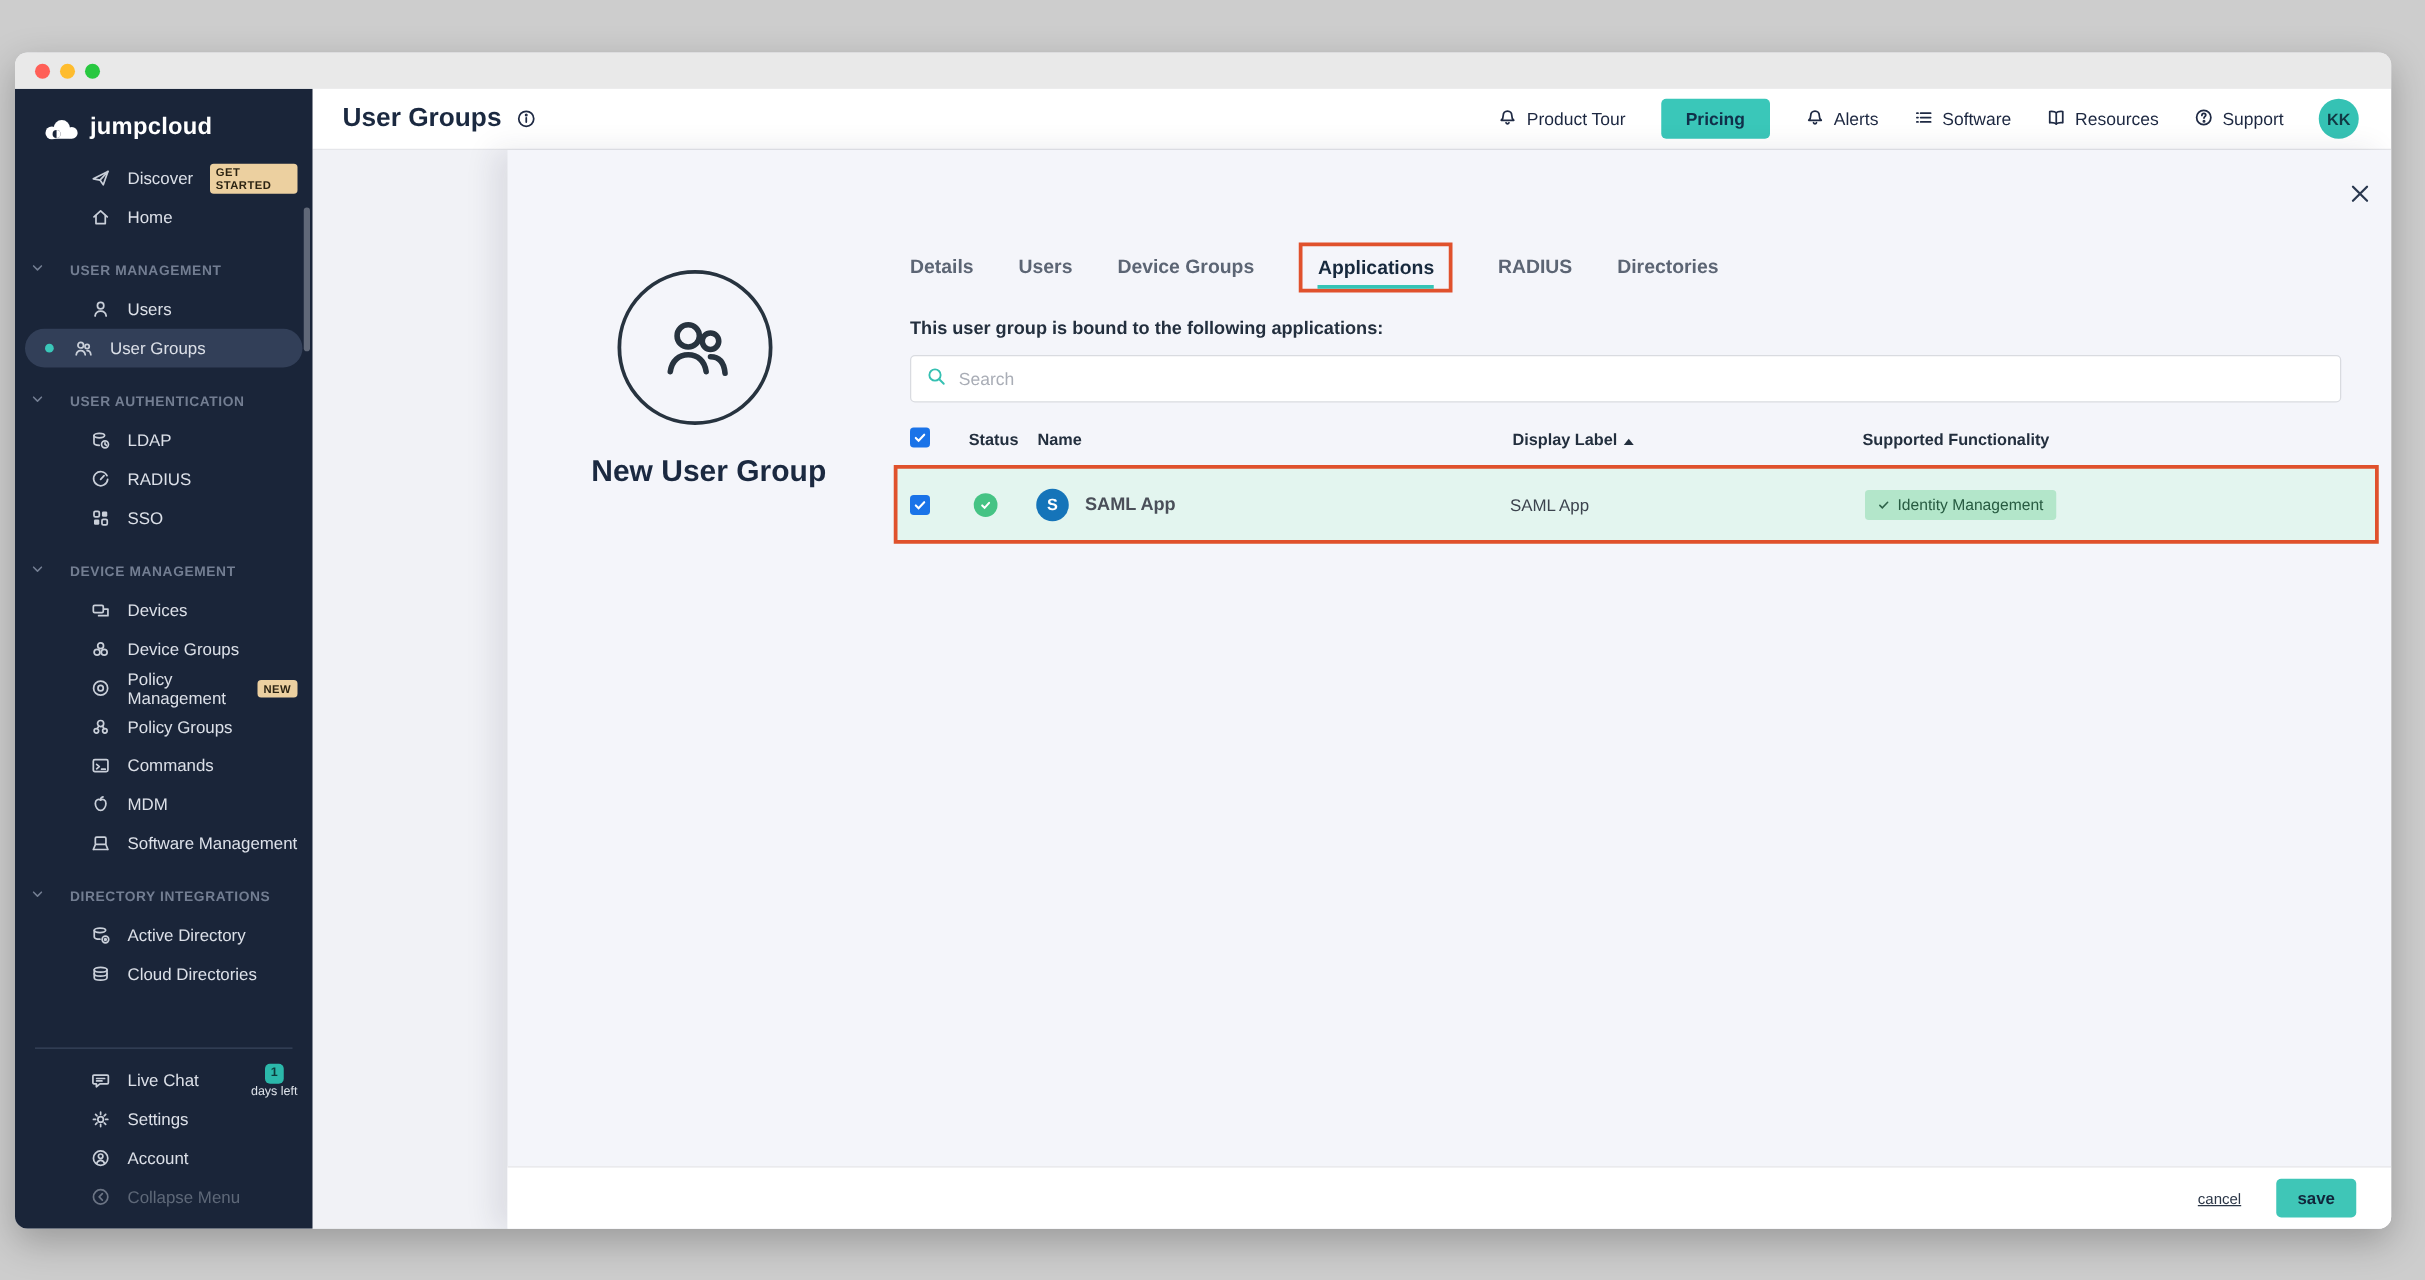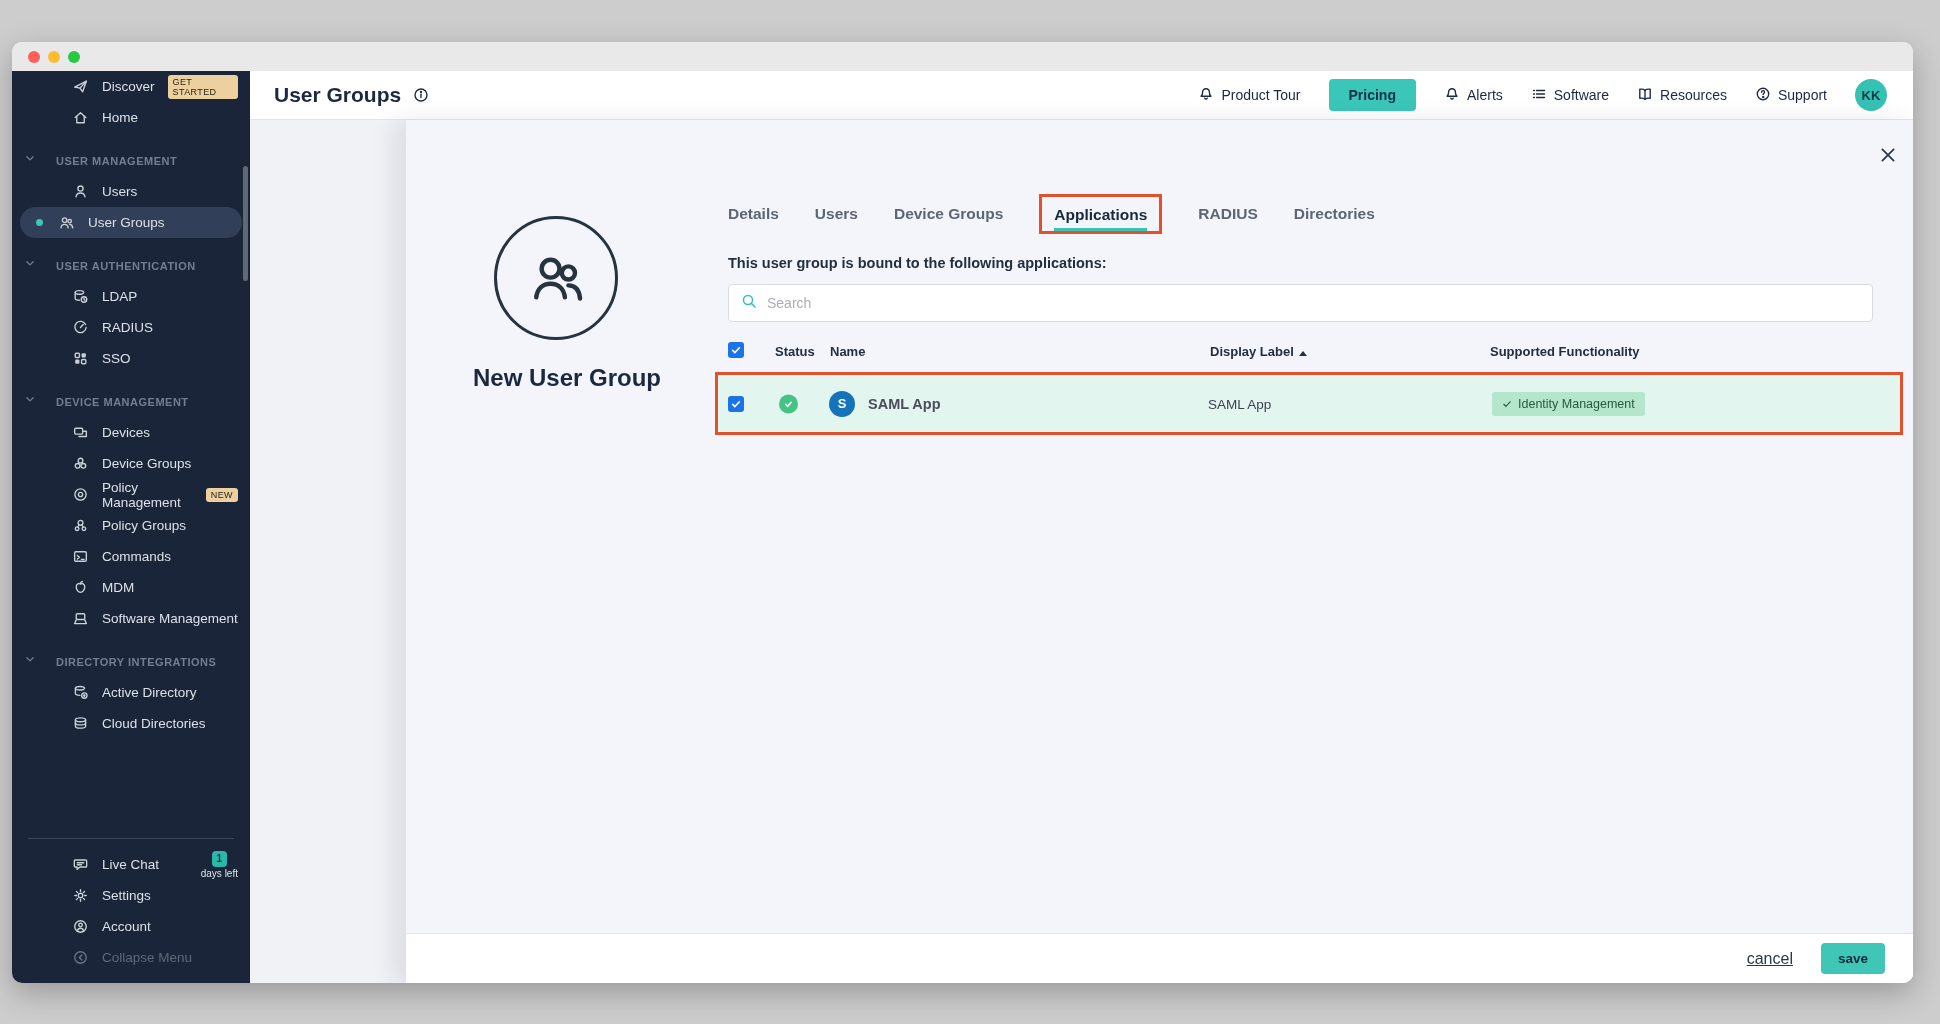--- a/index.html
+++ b/index.html
@@ -24,21 +24,21 @@
   .s-item { display:flex; align-items:center; gap:13px; height:31px; padding-left:32px;
             padding-right:12px; font-size:13.5px; color:#dce0e8; cursor:pointer; position:relative;margin-left:28px; }
   .s-item.active { background:#323f58; border-radius:17px; margin:0 8px; padding-left:16px; }
   .active-dot { width:7px; height:7px; border-radius:50%; background:#3ac7b9; margin-right:2px; }
   .s-section { display:flex; align-items:center; gap:21px; padding-left:13px; height:30px;
                margin-top:13px; color:#737e92; font-size:11px; font-weight:700; letter-spacing:.5px; }
   .sicon { width:17px; height:17px; flex:0 0 17px; }
   .sicon svg { width:17px; height:17px; stroke:#c9cfd9; fill:none; stroke-width:1.3;
                stroke-linecap:round; stroke-linejoin:round; }
   .dim, .dim svg { color:#5e6878; stroke:#6b7484; }
-  .tan-badge { background:#ecd0a0; color:#2c2413; font-size:9px; font-weight:400;
+  .tan-badge { background:#ecd0a0; color:#2c2413; font-size:9px; font-weight:700;
                padding:2px 5px; border-radius:3px; letter-spacing:.4px; margin-left:auto; }
   .side-footer { position:absolute; left:0; right:0; bottom:10px; }
   .side-divider { height:1px; background:#39455c; margin:0 16px 10px 16px; }
   .chat-right { margin-left:auto; display:flex; flex-direction:column; align-items:center; gap:1px; }
   .count-badge { background:#2bb8aa; color:#0d3b3b; width:15px; height:16px; border-radius:4px;
                  font-size:10px; font-weight:700; display:flex; align-items:center; justify-content:center; }
   .count-caption { font-size:10px; color:#dfe3ea; }
   .side-scrollbar { position:absolute; right:2px; top:95px; width:5px; height:115px;
                     background:#9aa1ad; opacity:.55; border-radius:3px; }
 
@@ -115,36 +115,49 @@
                 font-size:13px; font-weight:700; display:flex; align-items:center; justify-content:center; }
   .app-name { font-size:14.5px; font-weight:700; color:#4a4f59; }
   .display-label { font-size:13.5px; color:#3c434e; }
   .func-badge { display:inline-flex; align-items:center; gap:6px; background:#b3e6ca; color:#275b41;
                 font-size:12.5px; padding:5px 10px; border-radius:3px; }
   .func-badge svg { width:10px; height:10px; stroke:#2d6148; stroke-width:2; fill:none; stroke-linecap:round; }
 
   .modal-footer { position:absolute; left:0; right:0; bottom:0; height:50px; background:#fff;
                   border-top:1px solid #e3e4e8; display:flex; align-items:center;
                   justify-content:flex-end; gap:28px; padding-right:28px; }
-  .cancel-link { font-size:16px; color:#2b3647; text-decoration:underline; cursor:pointer; }
+  .cancel-link { font-size:12px; color:#2b3647; text-decoration:underline; cursor:pointer; }
   .save-btn { background:#3fc6b7; color:#11263b; font-size:13.5px; font-weight:700; border:none;
               border-radius:4px; padding:8px 17px; cursor:pointer; }
 </style>
 </head>
 <body>
 
 <div class="window">
 
   <div class="titlebar">
     <span class="tl red"></span>
     <span class="tl yellow"></span>
     <span class="tl green"></span>
   </div>
 
   <aside class="sidebar">
+    <div class="logo">
+      <span class="sicon" style="width:30px;flex-basis:30px">
+        <svg viewBox="0 0 32 20" style="width:30px;height:19px;stroke:none">
+          <circle cx="8" cy="13" r="5.5" fill="#fff"></circle>
+            <circle cx="16.5" cy="9" r="7" fill="#fff"></circle>
+          <circle cx="25" cy="13" r="5" fill="#fff"></circle>
+            <rect x="6" y="12" width="20" height="6" rx="3" fill="#fff"></rect>
+          <circle cx="12" cy="14" r="3.4" fill="#1a2539"></circle>
+            <path d="M12 10.6a3.4 3.4 0 010 6.8z" fill="#fff"></path>
+        </svg>
+      </span>
+      <span class="logo-text">jumpcloud</span>
+    </div>
 
     <div class="s-item">
       <span class="sicon">
         <svg viewBox="0 0 16 16">
             <path d="M2.5 8.5L13.5 3l-3.5 10-2.5-3.5z"></path>
             <path d="M7.5 9.5L13.5 3"></path>
           </svg>
       </span>
       <span>Discover</span>
       <span class="tan-badge">GET STARTED</span>

